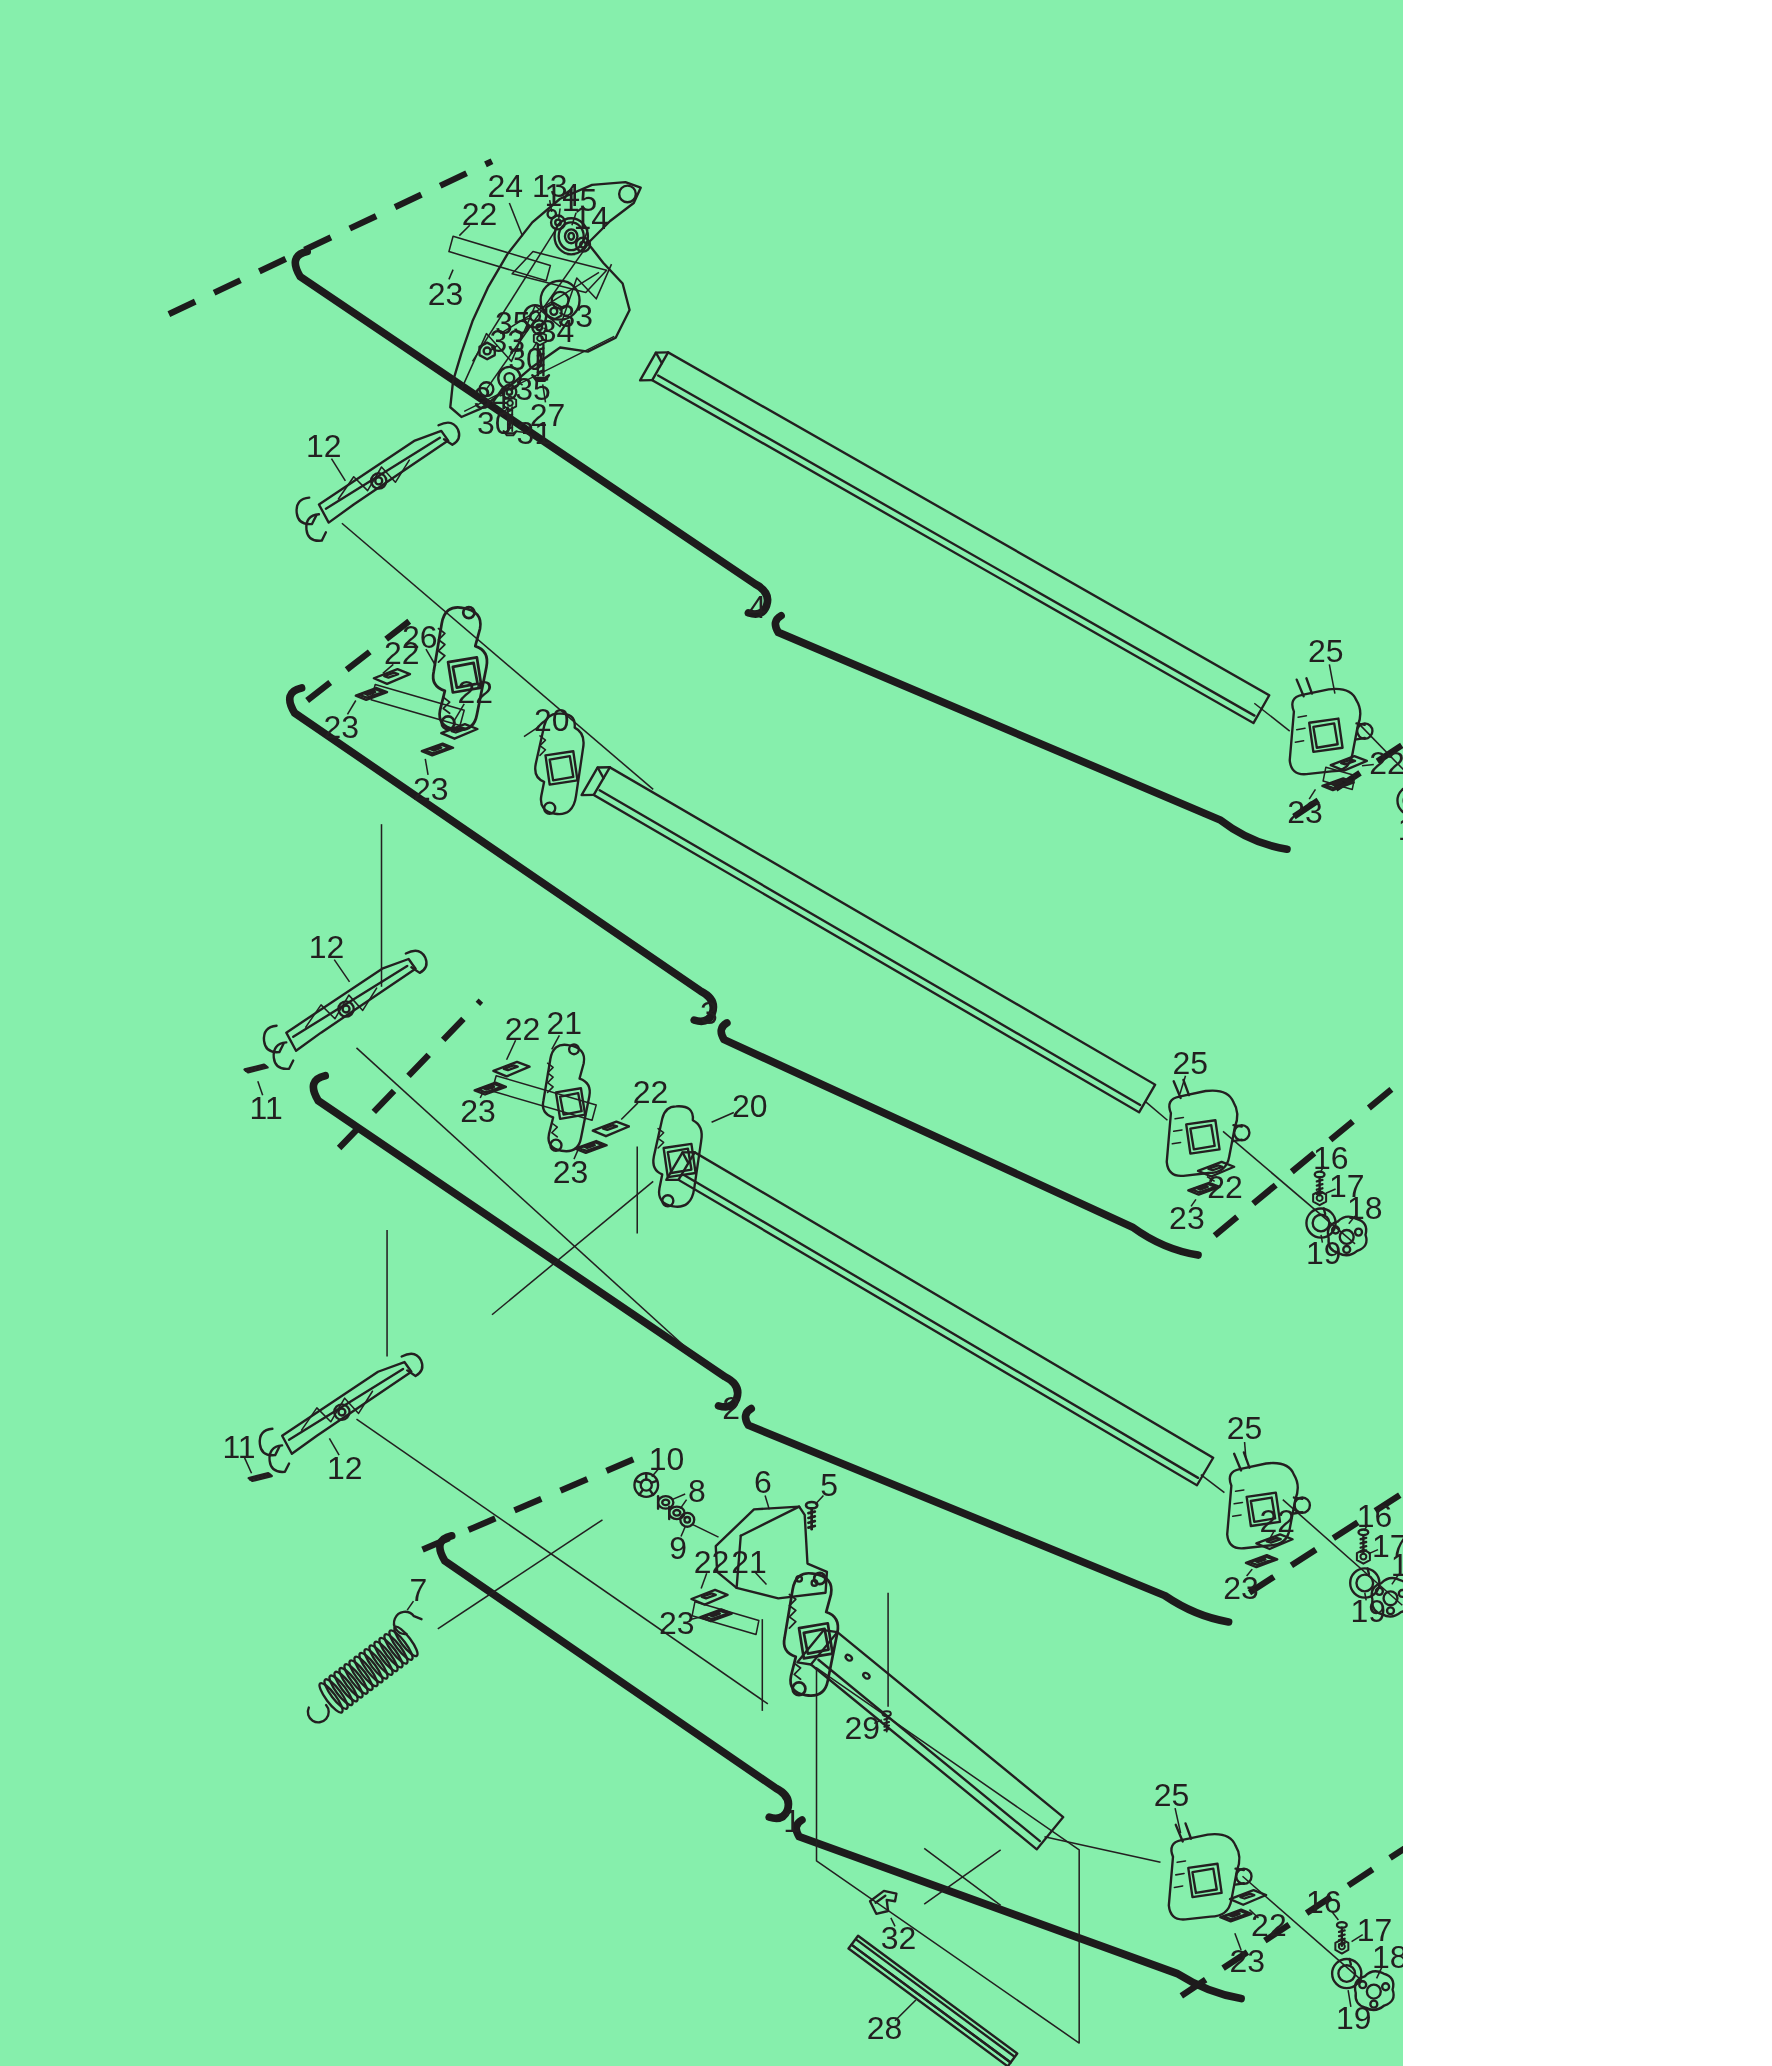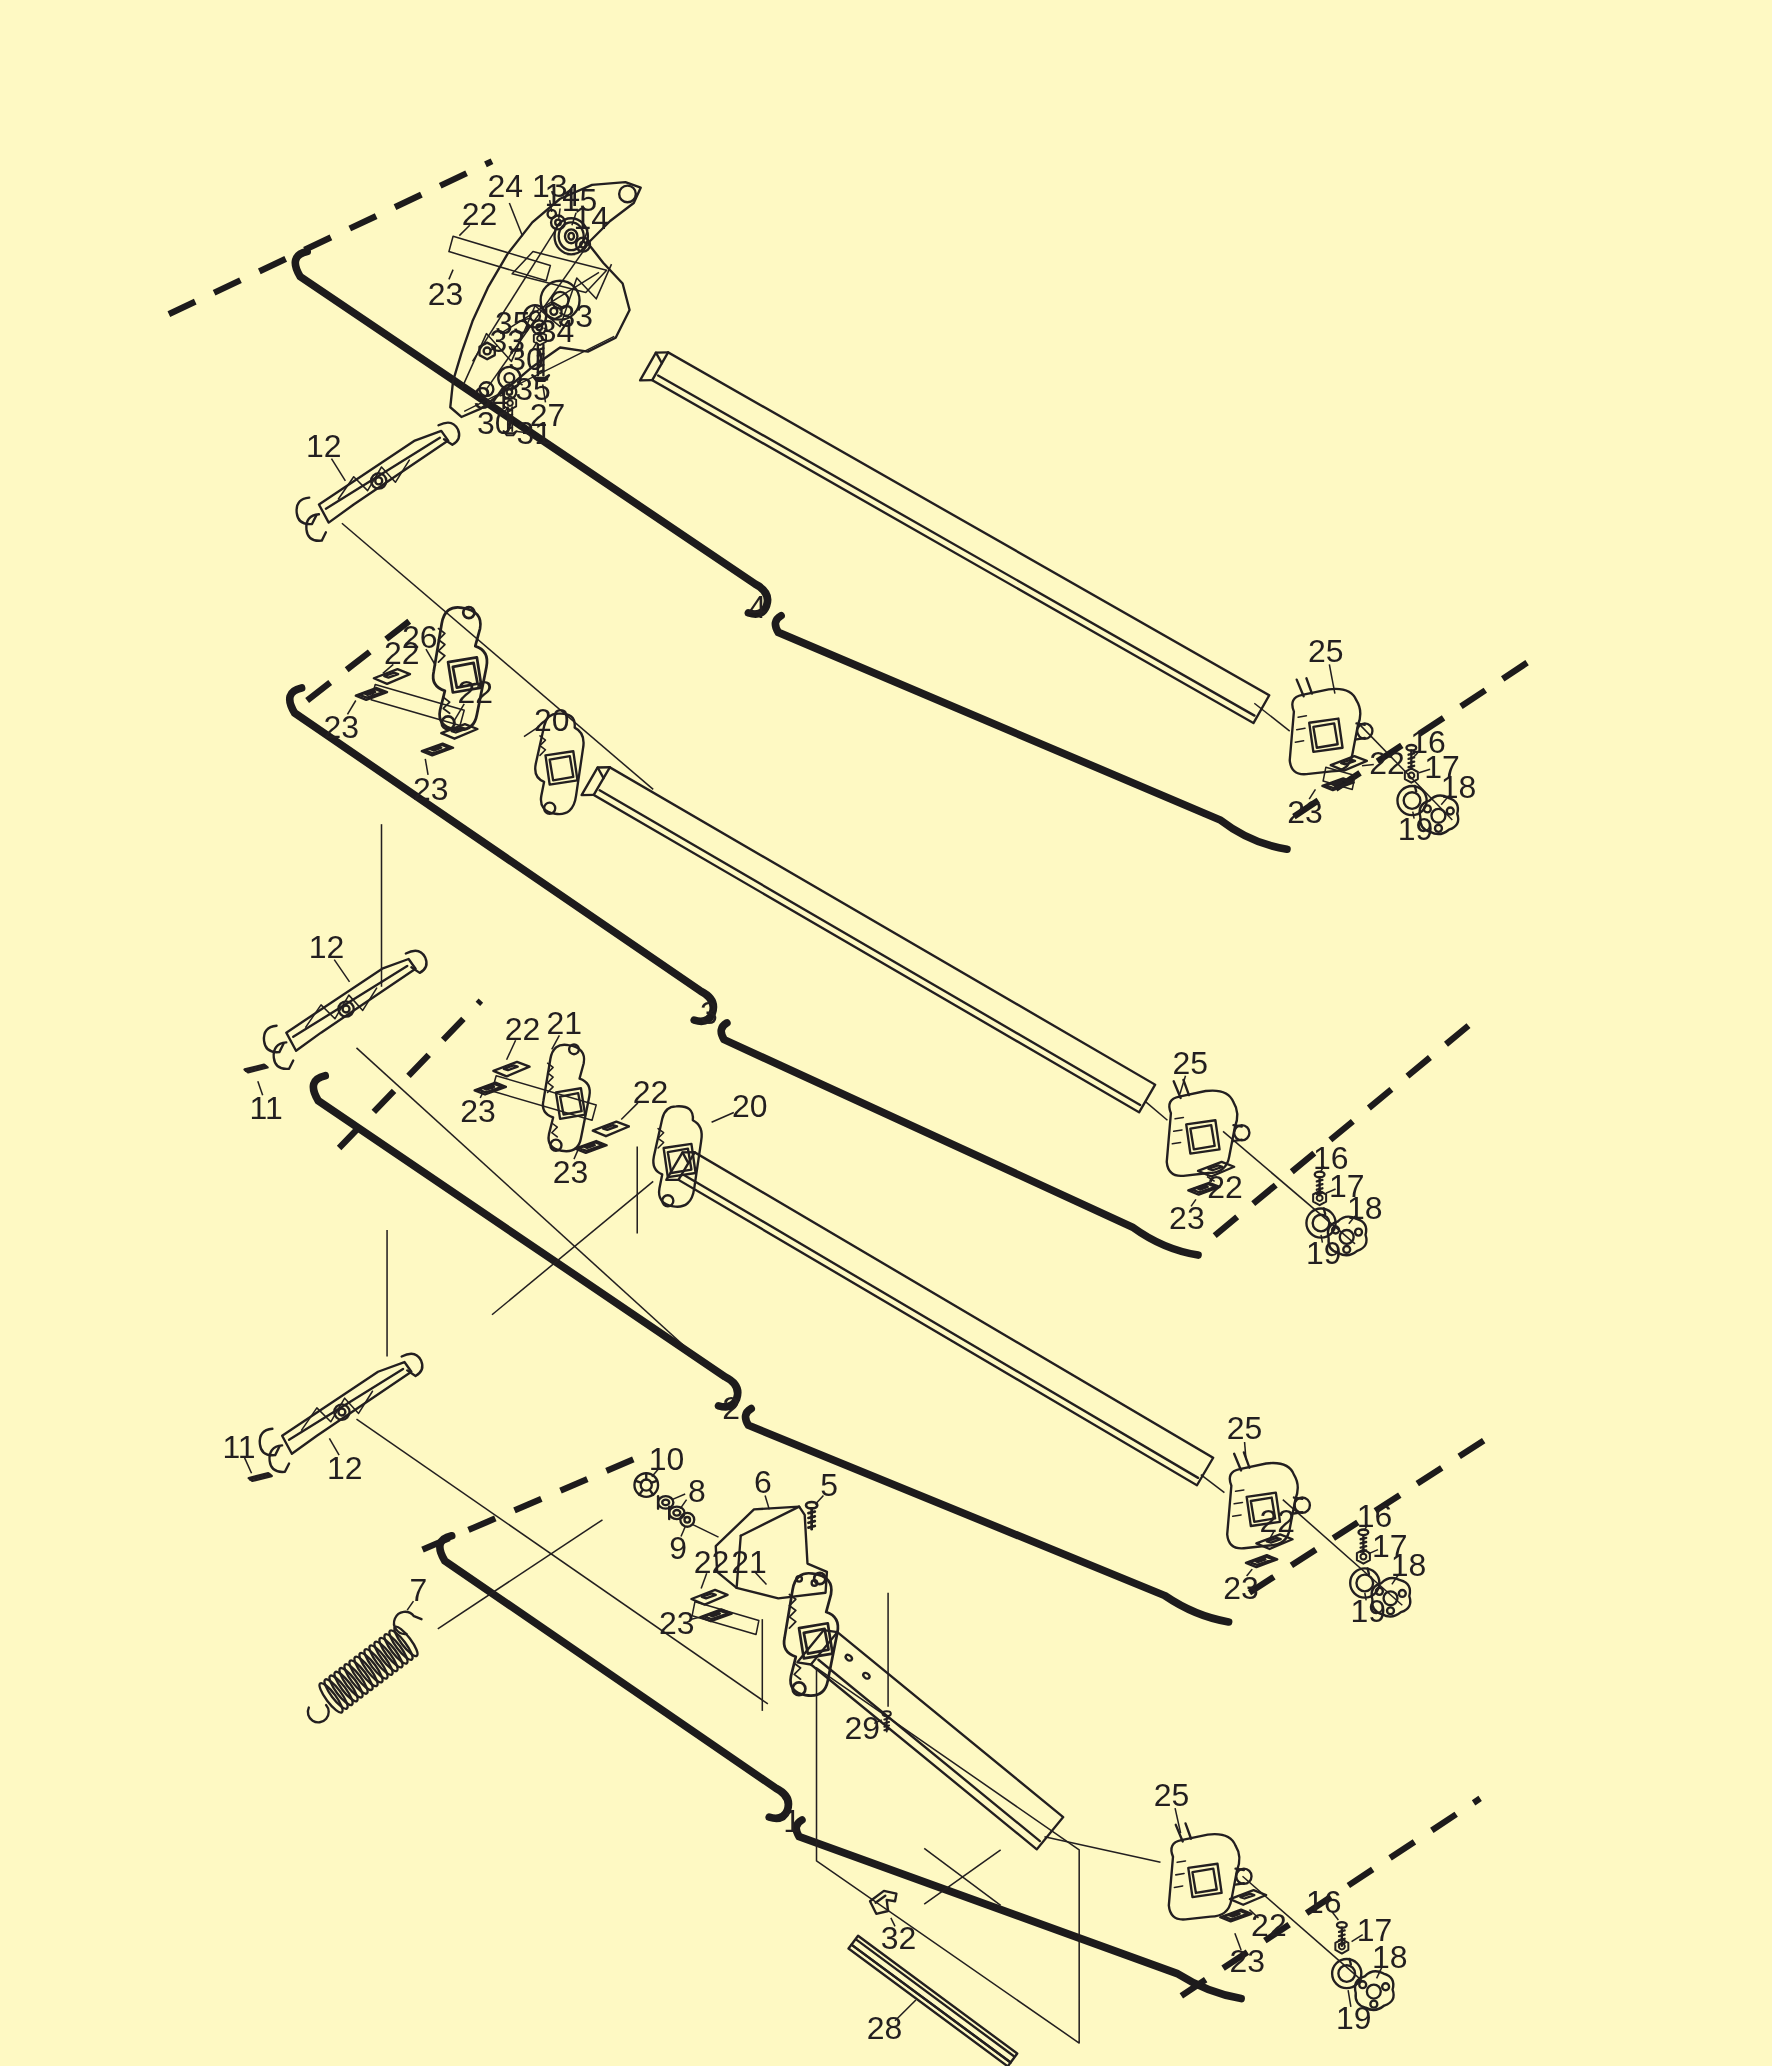--- a/index.html
+++ b/index.html
@@ -1,16 +1,16 @@
 <!DOCTYPE html>
 <html style="font-size:11px"><head>
 <meta charset="utf-8">
 <style>
   html,body { margin:0; padding:0; background:#ffffff; }
-  .stage { position:relative; width:1772px; height:2066px; background:#fef9c3; overflow:hidden;
+  .stage { position:relative; width:1403px; height:2066px; background:#86efac; overflow:hidden;
            font-family:"Liberation Sans", sans-serif; }
   svg { position:absolute; left:0; top:0; }
   .part { stroke:#231f20; fill:none; stroke-width:3.4; stroke-linejoin:round; stroke-linecap:round; }
   .part-thin { stroke:#231f20; fill:none; stroke-width:2.2; stroke-linejoin:round; }
   .leader { stroke:#231f20; fill:none; stroke-width:2.2; }
   .loop { stroke:#1d1b1c; fill:none; stroke-width:11; stroke-linecap:round; }
   .dash { stroke:#1d1b1c; fill:none; stroke-width:9; stroke-dasharray:42 30; stroke-linecap:butt; }
   .lbl { fill:#231f20; font-size:46px; font-family:"Liberation Sans", sans-serif; }
 </style>
 </head>

